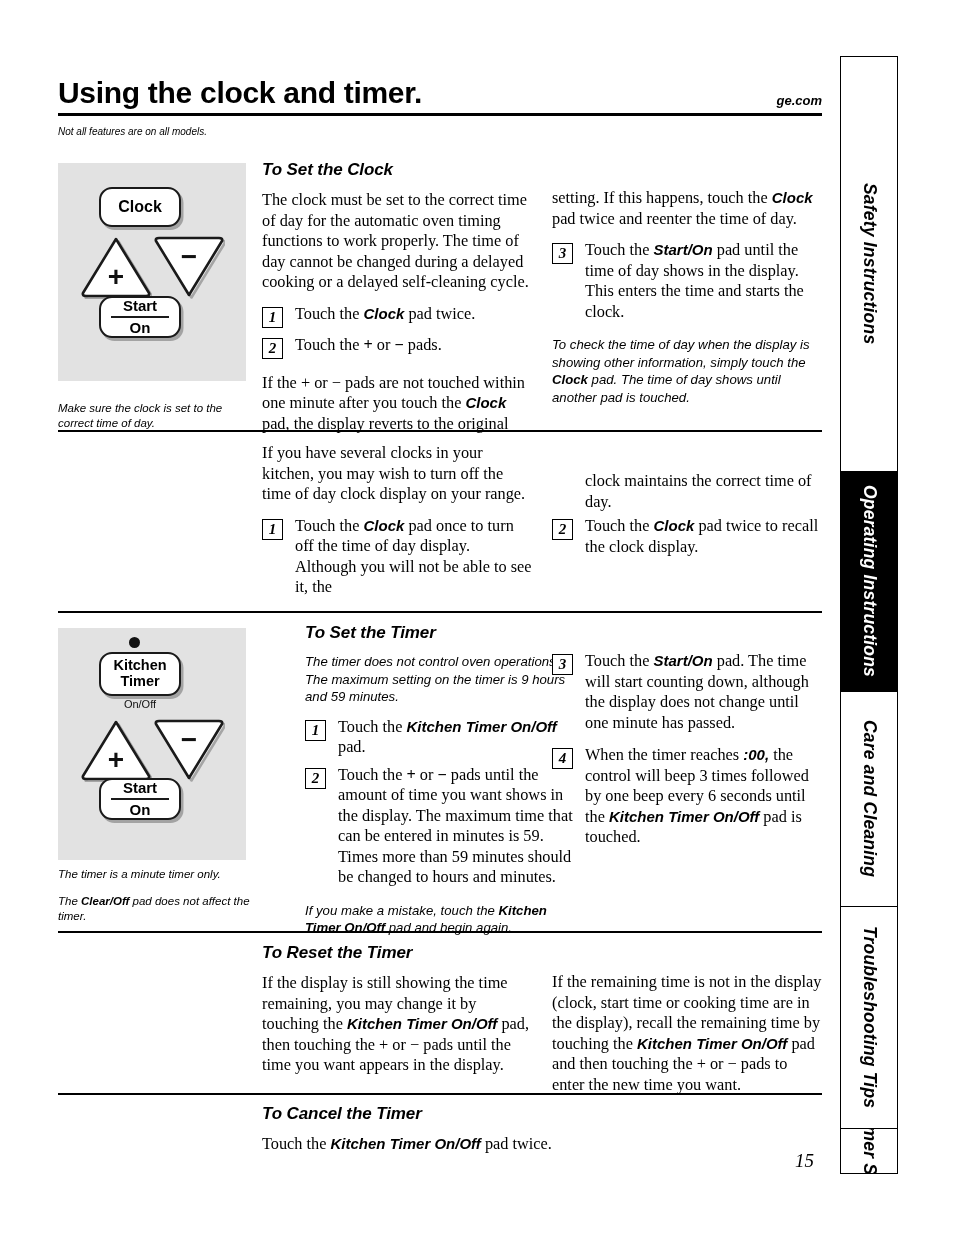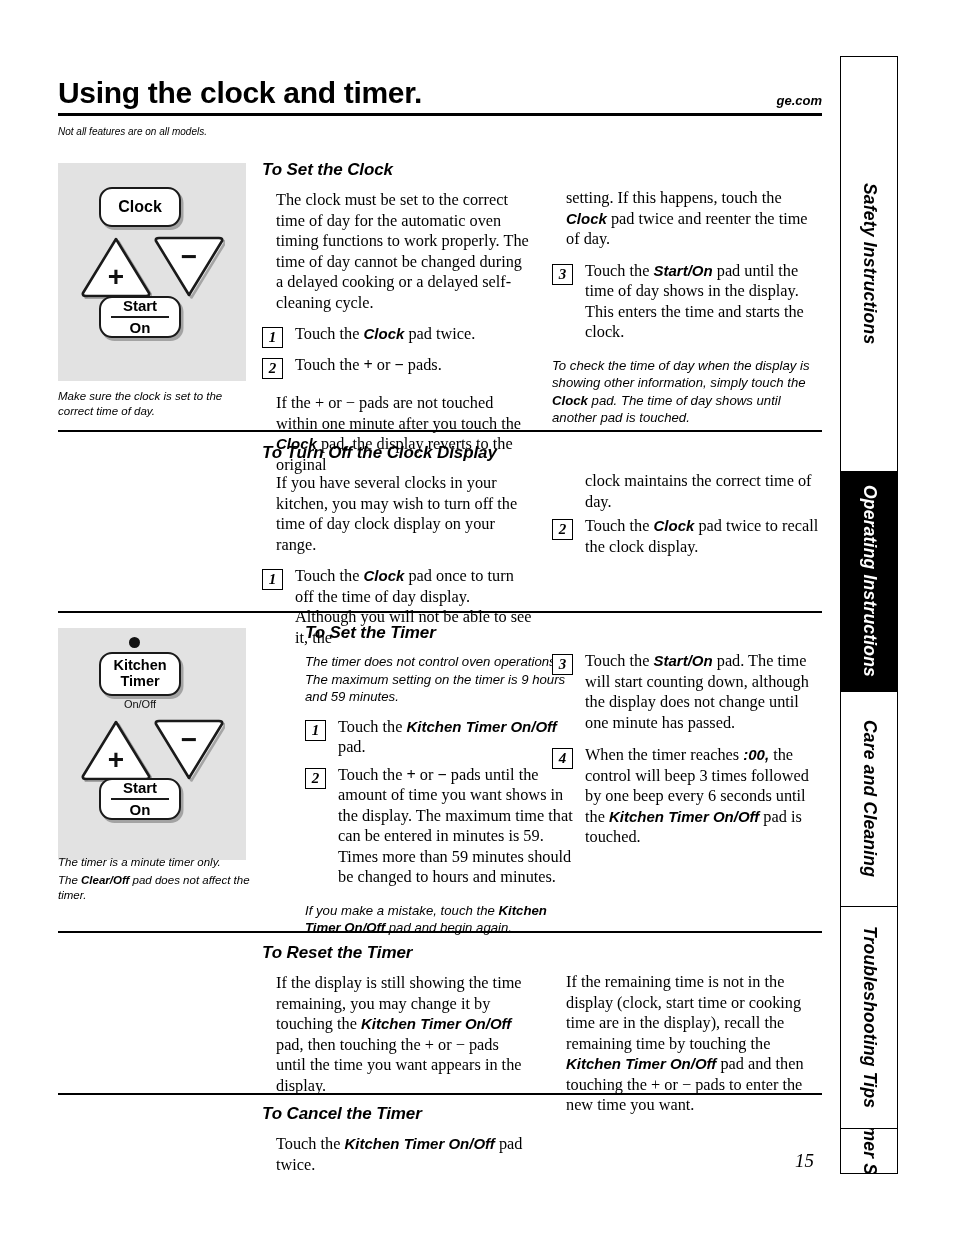--- a/index.html
+++ b/index.html
@@ -172,21 +172,21 @@
     position: absolute;
     left: 58px;
     width: 192px;
     font-family: "Liberation Sans", sans-serif;
     font-style: italic;
     font-size: 11.5px;
     line-height: 1.32;
   }
   .caption.c1 { top: 389px; }
   .caption.c2 { top: 855px; }
-  .caption p { margin: 0 0 3px 0; }
+  .caption p { margin: 12px 0 3px 0; }
   .caption b { font-weight: bold; font-style: italic; }
 
   
   .col {
     position: absolute;
     width: 270px;
   }
   .col.left  { left: 262px; }
   .col.right { left: 552px; }
 
@@ -196,21 +196,21 @@
     font-style: italic;
     font-size: 17px;
     margin: 0 0 10px 0;
     letter-spacing: -0.1px;
   }
 
   p.body {
     font-family: "Liberation Serif", serif;
     font-size: 16.3px;
     line-height: 1.26;
-    margin: 0 0 11px 14px;
+    margin: 0 0 11px 0;
   }
   p.body b { font-family: "Liberation Sans", sans-serif; font-weight: bold; font-style: italic; font-size: 15px; }
 
   p.note {
     font-family: "Liberation Sans", sans-serif;
     font-style: italic;
     font-size: 13.2px;
     line-height: 1.33;
     margin: 0 0 11px 0;
   }
@@ -392,21 +392,20 @@
       <div class="step-num">3</div>
       <div class="step-txt"><span>Touch the </span><b>Start/On</b><span> pad until the time of day shows in the display. This enters the time and starts the clock.</span></div>
     </div>
 
     <div class="spacer-sm"></div>
 
     <p class="note"><span>To check the time of day when the display is showing other information, simply touch the </span><b>Clock</b><span> pad. The time of day shows until another pad is touched.</span></p>
   </div>
 
   <div class="col left s-off-l">
-    <h2 class="sec">To Turn Off the Clock Display</h2>
     <p class="body">If you have several clocks in your kitchen, you may wish to turn off the time of day clock display on your range.</p>
 
     <div class="step">
       <div class="step-num">1</div>
       <div class="step-txt"><span>Touch the </span><b>Clock</b><span> pad once to turn off the time of day display. Although you will not be able to see it, the</span></div>
     </div>
   </div>
 
   <div class="col right s-off-r">
     <div class="step" style="margin-bottom:4px">

